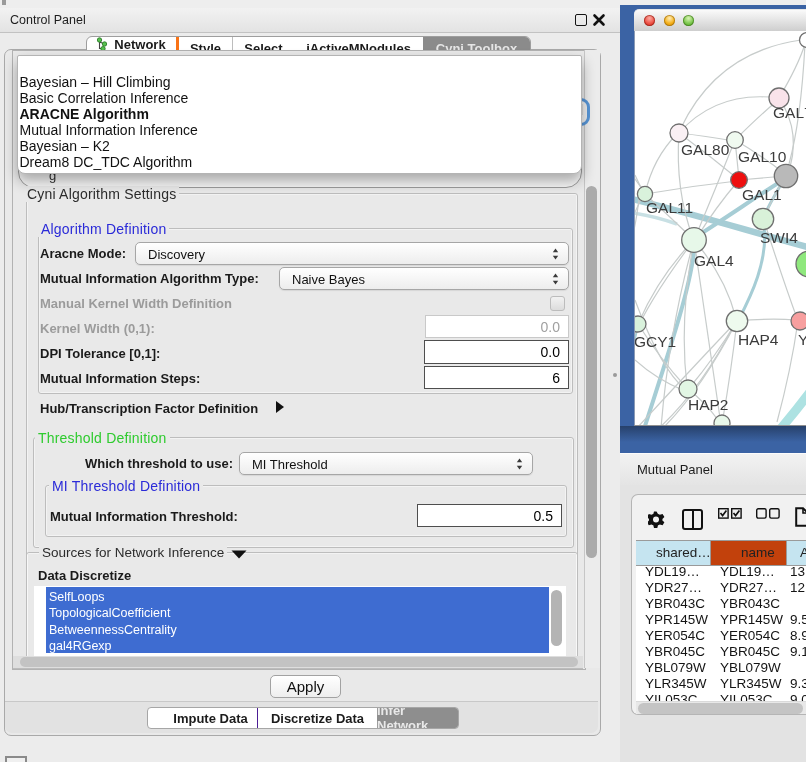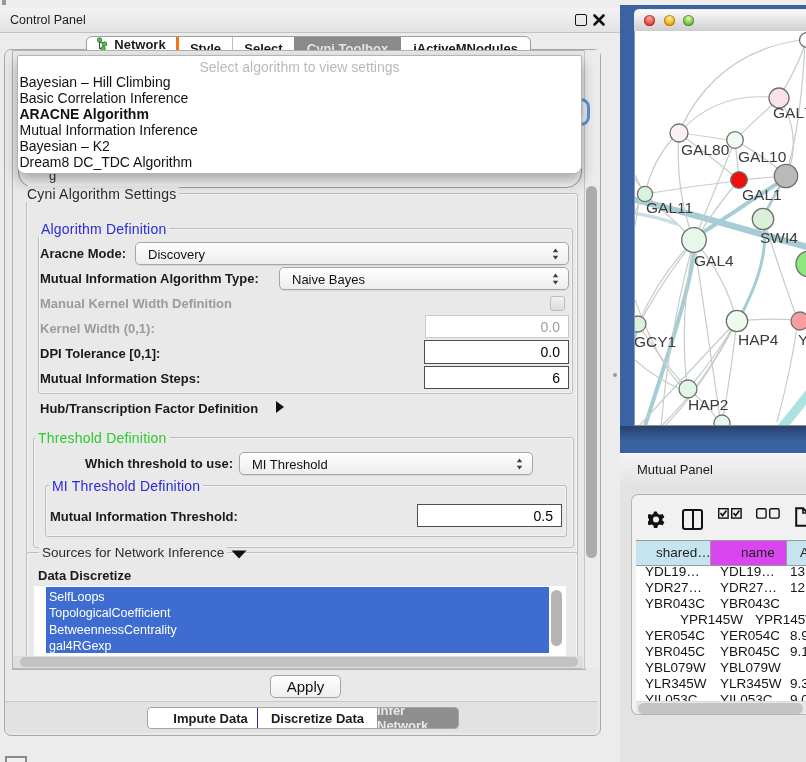--- a/index.html
+++ b/index.html
@@ -38,22 +38,22 @@
   <div class="abs" style="left:86px;top:36px;width:443px;height:23px;background:#ffffff;border:1px solid #9e9e9e;border-radius:6px;overflow:hidden;display:flex;font-size:13px;font-weight:bold;color:#1b1b1b;">
     <div style="width:92px;display:flex;align-items:flex-start;justify-content:center;border-right:3px solid #f97316;box-sizing:border-box;">
       <svg width="12" height="14" viewBox="0 0 12 14" style="margin-right:5px;">
         <path d="M2.5 4 L2.5 11.5 L5 11.5 M2.5 5 L6.5 6.5" stroke="#444" stroke-width="1.1" fill="none"></path>
         <circle cx="2.5" cy="3" r="2.2" fill="#57c24f" stroke="#2c7d28" stroke-width="0.9"></circle>
         <circle cx="7.5" cy="7" r="2.2" fill="#57c24f" stroke="#2c7d28" stroke-width="0.9"></circle>
         <circle cx="6" cy="11.7" r="2.2" fill="#57c24f" stroke="#2c7d28" stroke-width="0.9"></circle>
       </svg>Network</div>
     <div style="width:54px;display:flex;align-items:center;justify-content:center;border-right:1px solid #bdbdbd;box-sizing:border-box;">Style</div>
     <div style="width:61px;display:flex;align-items:center;justify-content:center;box-sizing:border-box;">Select</div>
+    <div style="flex:1;display:flex;align-items:center;justify-content:center;box-sizing:border-box;">jActiveMNodules</div>
     <div style="width:107px;display:flex;align-items:center;justify-content:center;background:#8b8b8b;color:#e6e6e6;box-sizing:border-box;">Cyni Toolbox</div>
-    <div style="flex:1;display:flex;align-items:center;justify-content:center;box-sizing:border-box;">jActiveMNodules</div>
   </div>
   <div class="abs" style="left:80px;top:55px;width:4px;height:6px;background:#8a3a3a;"></div>
 
   <div class="abs" id="viewport" style="left:12px;top:50px;width:572px;height:618px;border:1px solid #b2b2b2;background:#e9e9e9;overflow:hidden;">
   <div class="abs" style="left:0;top:0;width:570px;height:616px;" id="vpin">
 
     <div class="abs" style="left:5px;top:101px;width:562px;height:34px;border:1px solid #9b9b9b;border-radius:16px;background:#f7f7f7;"></div>
     <div class="abs" style="left:36px;top:117px;font-size:13px;color:#333;">g</div>
 
     <div class="grp" style="left:13px;top:142px;width:550px;height:520px;"></div>
@@ -284,21 +284,21 @@
     <svg class="abs" style="left:163px;top:12px;" width="14" height="20" viewBox="0 0 14 20">
       <path d="M1.2 1.2 L8 1.2 L13 6 L13 18.8 L1.2 18.8 Z" fill="none" stroke="#111" stroke-width="2"></path>
       <path d="M8 1.2 L8 6 L13 6" fill="none" stroke="#111" stroke-width="1.6"></path>
     </svg>
 
     <div class="abs" style="left:4px;top:45px;width:171px;height:175px;background:#ffffff;border-top:1px solid #9a9a9a;">
 
       <div class="abs" style="left:0;top:0;width:74px;height:24px;background:#c5e4f0;border-right:1px solid #9a9a9a;border-bottom:1px solid #9a9a9a;font-size:13.5px;color:#222;line-height:24px;">
           <span style="position:absolute;left:20px;">shared…</span>
         </div>
-      <div class="abs" style="left:75px;top:0;width:75px;height:24px;background:#d946ef;border-right:1px solid #9a9a9a;border-bottom:1px solid #9a9a9a;font-size:13.5px;color:#222;line-height:24px;">
+      <div class="abs" style="left:75px;top:0;width:75px;height:24px;background:#c2410c;border-right:1px solid #9a9a9a;border-bottom:1px solid #9a9a9a;font-size:13.5px;color:#222;line-height:24px;">
           <span style="position:absolute;left:30px;">name</span>
         </div>
       <div class="abs" style="left:151px;top:0;width:20px;height:24px;background:#c5e4f0;border-bottom:1px solid #9a9a9a;font-size:13.5px;color:#222;line-height:24px;">
           <span style="position:absolute;left:13px;">A</span>
         </div>
 
       <div class="abs" style="left:0;top:23px;width:171px;height:137px;overflow:hidden;font-size:13.5px;color:#141414;">
         <div style="height:16px;position:relative;">
             <span style="position:absolute;left:9px;">YDL19…</span>
             <span style="position:absolute;left:84px;">YDL19…</span>
@@ -306,21 +306,21 @@
           </div>
         <div style="height:16px;position:relative;">
             <span style="position:absolute;left:9px;">YDR27…</span>
             <span style="position:absolute;left:84px;">YDR27…</span>
             <span style="position:absolute;left:154px;">12.</span>
           </div>
         <div style="height:16px;position:relative;">
             <span style="position:absolute;left:9px;">YBR043C</span>
             <span style="position:absolute;left:84px;">YBR043C</span>
           </div>
-        <div style="height:16px;position:relative;margin-left:35px;">
+        <div style="height:16px;position:relative;">
             <span style="position:absolute;left:9px;">YPR145W</span>
             <span style="position:absolute;left:84px;">YPR145W</span>
             <span style="position:absolute;left:154px;">9.5</span>
           </div>
         <div style="height:16px;position:relative;">
             <span style="position:absolute;left:9px;">YER054C</span>
             <span style="position:absolute;left:84px;">YER054C</span>
             <span style="position:absolute;left:154px;">8.9</span>
           </div>
         <div style="height:16px;position:relative;">
@@ -346,21 +346,20 @@
 
       <div class="abs" style="left:0;top:160px;width:171px;height:14px;background:#e8e8e8;border-top:1px solid #dadada;"></div>
       <div class="abs" style="left:2px;top:161.5px;width:165px;height:11px;background:#c4c4c4;border-radius:5.5px;"></div>
     </div>
   </div>
 
   <div class="abs" style="left:556px;top:98px;width:28px;height:22px;border:3px solid #5795d6;border-radius:9px;background:#ededed;"></div>
   <div class="abs" style="left:578px;top:104px;width:5px;height:11px;background:#d6d6d6;"></div>
 
   <div class="abs" style="left:17px;top:55px;width:563px;height:117px;background:#ffffff;border:1px solid #b4b4b4;border-radius:2px 2px 8px 8px;box-shadow:0 7px 14px rgba(0,0,0,0.32);overflow:hidden;">
-    <div style="position:absolute;left:0;top:3px;width:100%;text-align:center;font-size:14px;color:#b9b9b9;">Select algorithm to view settings</div>
     <div style="position:absolute;left:1.5px;top:17.5px;font-size:14px;color:#111;line-height:16px;white-space:nowrap;">
       Bayesian – Hill Climbing<br>
       Basic Correlation Inference<br>
       <span class="bold">ARACNE Algorithm</span><br>
       Mutual Information Inference<br>
       Bayesian – K2<br>
       Dream8 DC_TDC Algorithm
     </div>
   </div>
 

